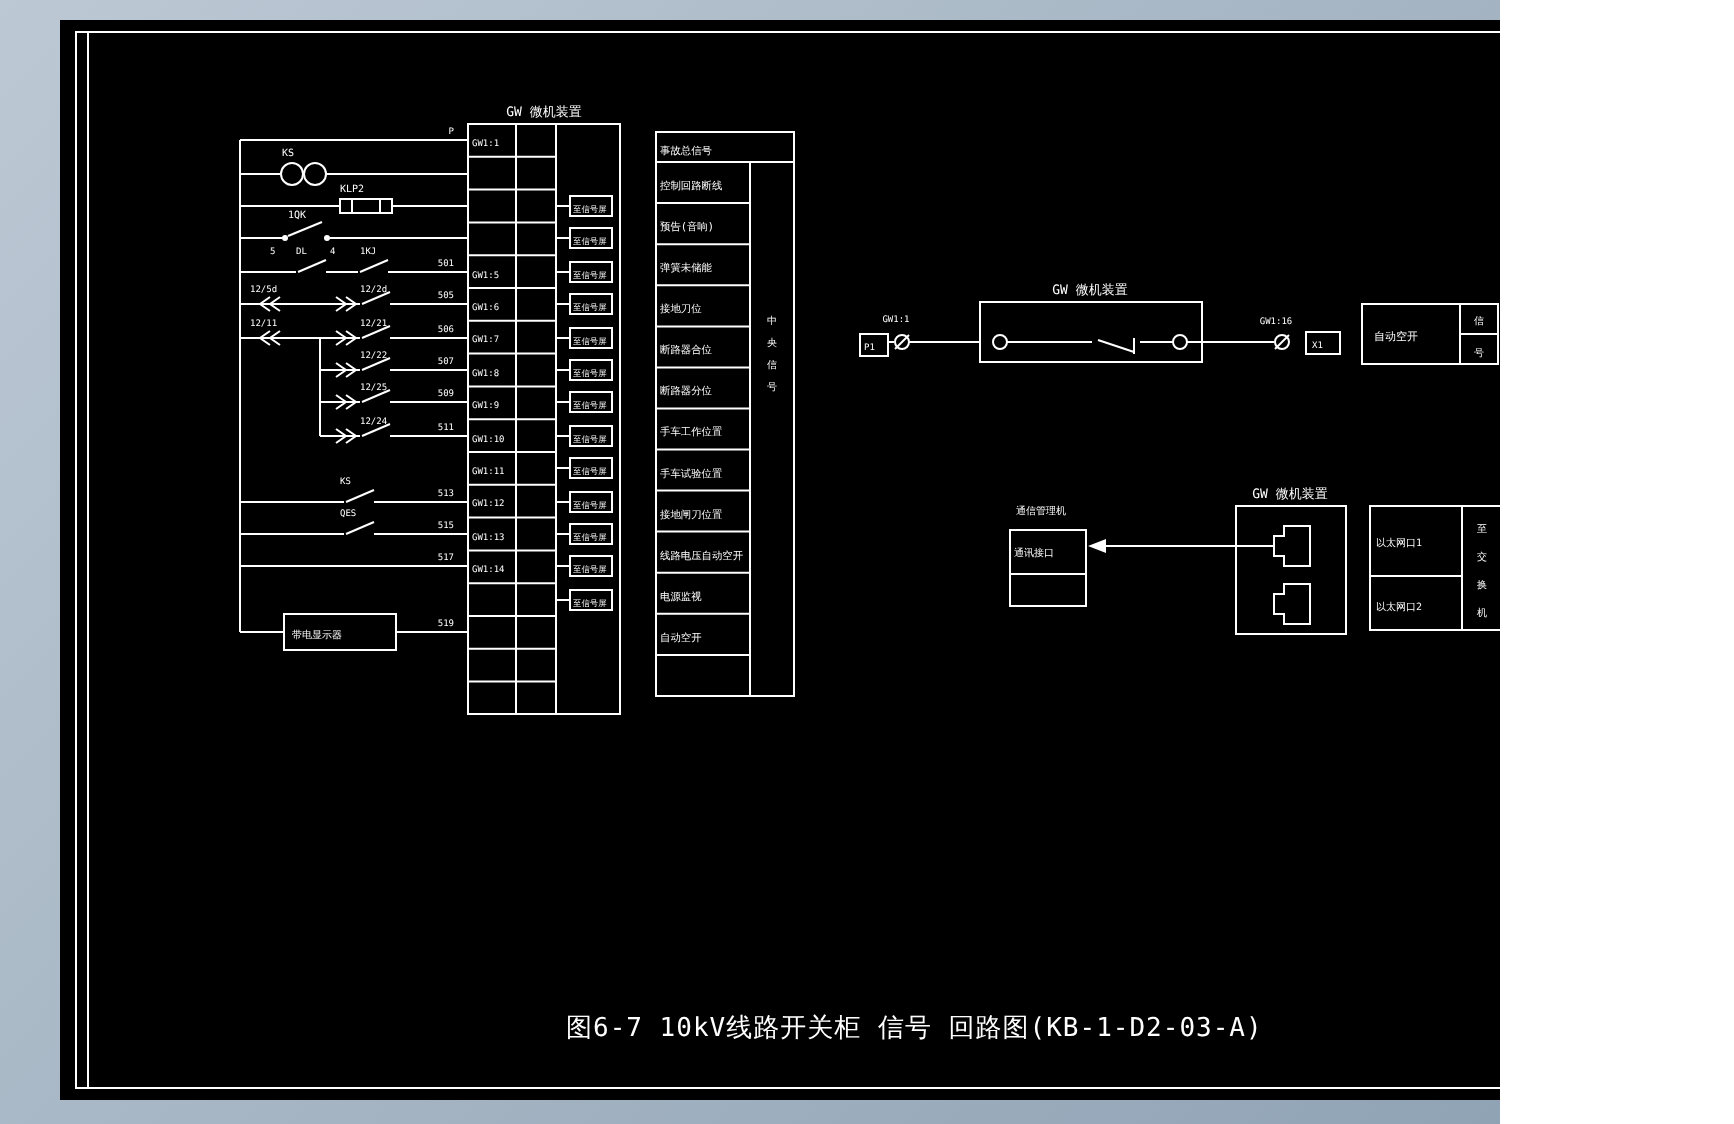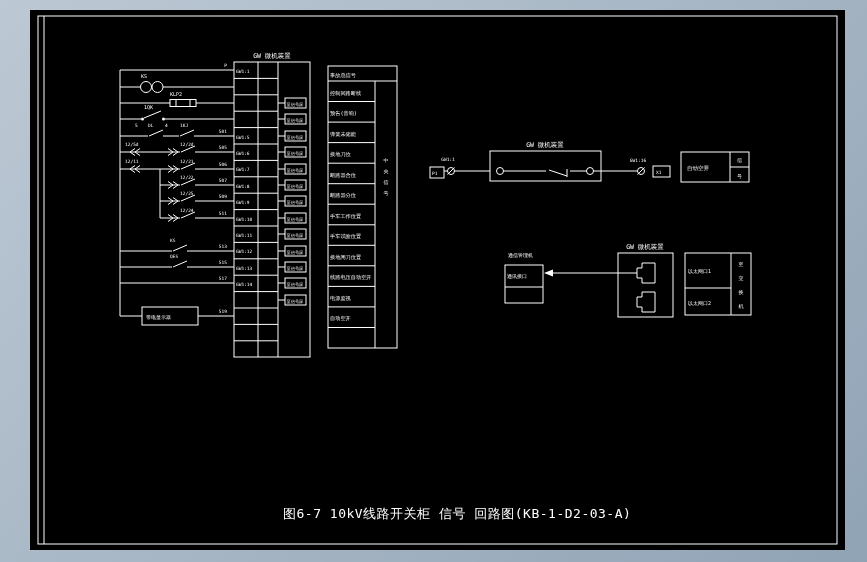--- a/index.html
+++ b/index.html
@@ -1,16 +1,16 @@
 <!DOCTYPE html>
 <html><head>
 <meta charset="utf-8">
 <style>
   html,body{margin:0;padding:0;}
-  .stage{position:relative;width:867px;height:562px;overflow:hidden;
+  .stage{position:relative;width:750px;height:562px;overflow:hidden;
          background:linear-gradient(135deg,#bcc8d4 0%,#a9b8c6 45%,#90a3b5 100%);
          font-family:"DejaVu Sans Mono", monospace;}
   .sheet{position:absolute;left:30px;top:10px;width:815px;height:540px;background:#000;}
   svg{position:absolute;left:0;top:0;}
   svg line, svg rect, svg circle, svg path, svg polyline{stroke:#fff;fill:none;stroke-width:1;}
   svg polygon.arrow{stroke:none;fill:#fff;}
   svg circle.dot{fill:#fff;stroke:none;}
   svg text{fill:#fff;stroke:none;font-family:"DejaVu Sans Mono", monospace;}
   .t4{font-size:4.2px;} .t45{font-size:4.5px;} .t5{font-size:5px;} .t52{font-size:5.2px;}
   .t55{font-size:5.5px;} .t6{font-size:6.5px;} .cap{font-size:13px;letter-spacing:0.5px;}

